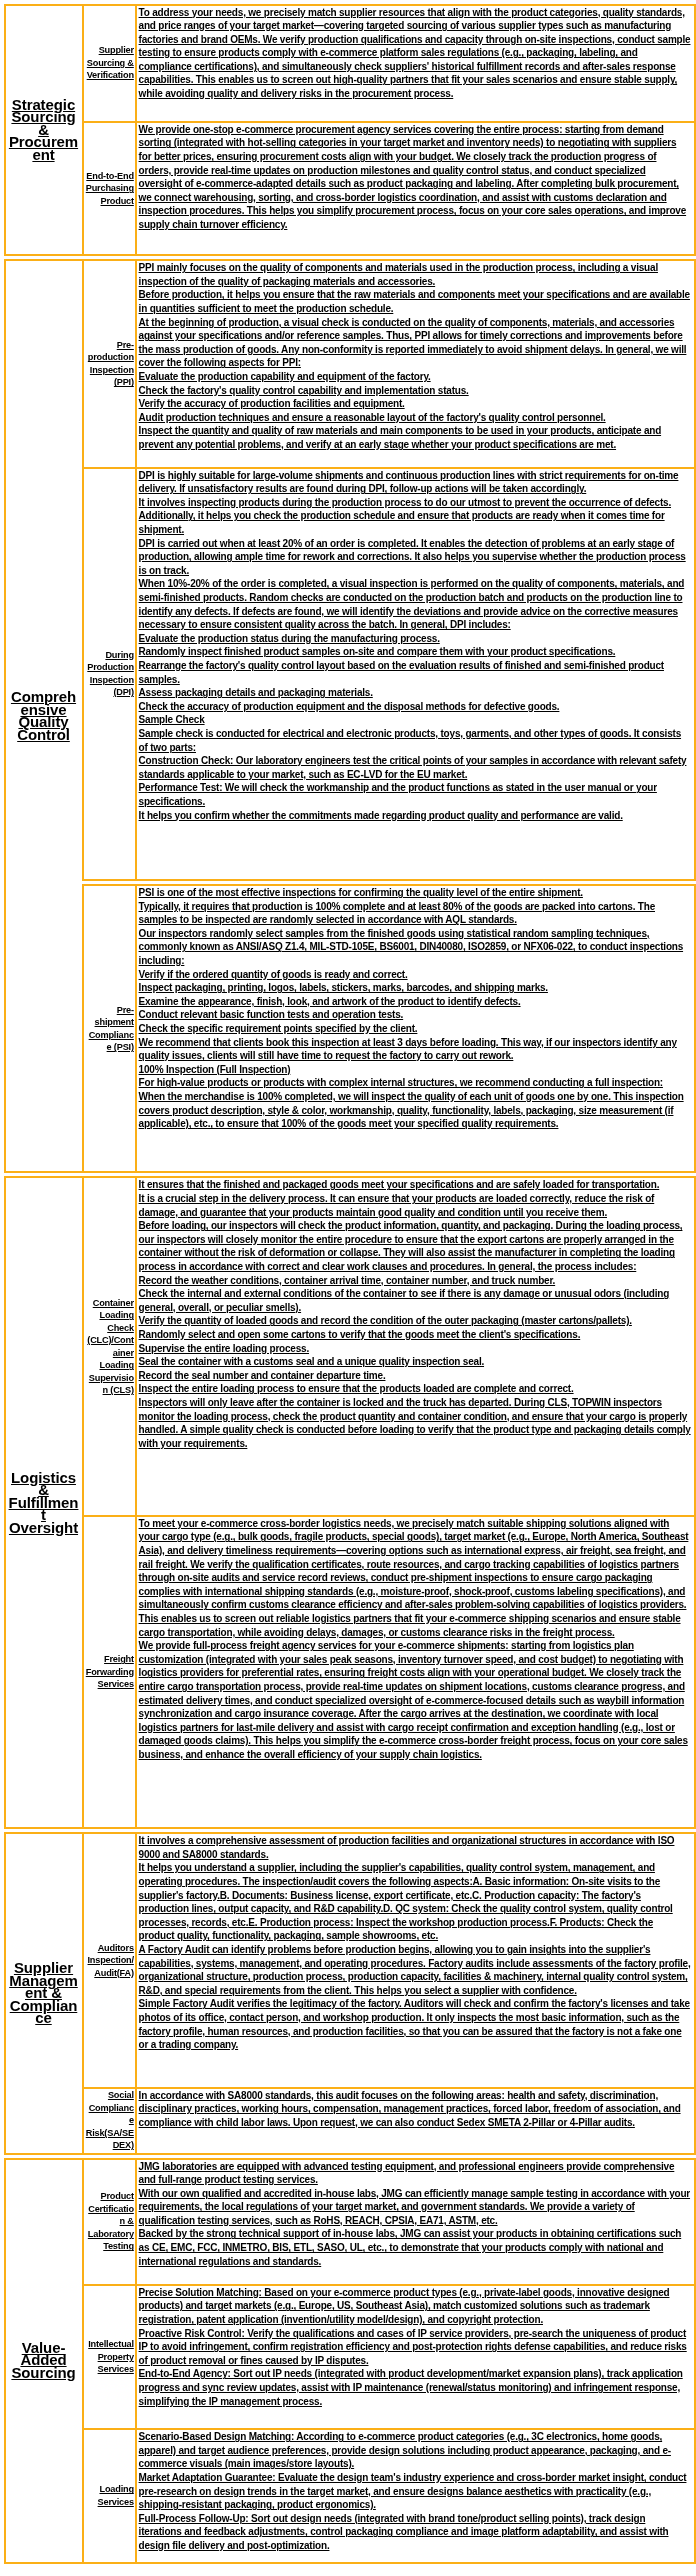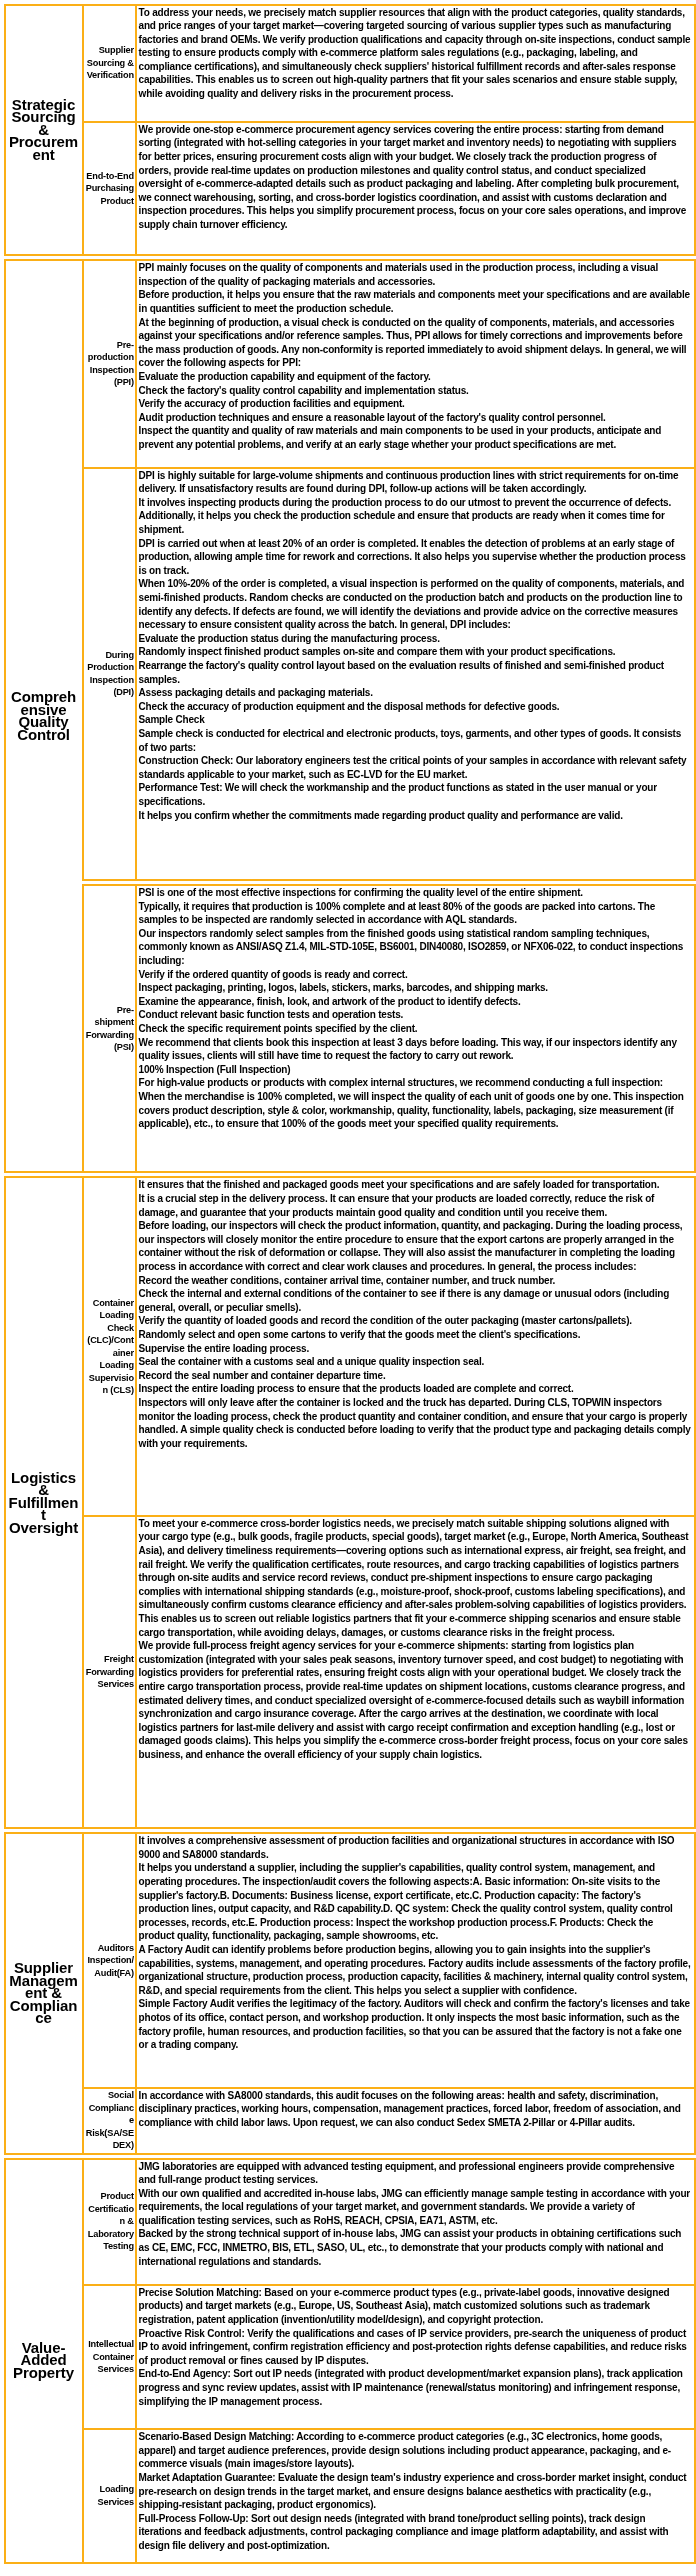--- a/index.html
+++ b/index.html
@@ -1,20 +1,20 @@
 <!DOCTYPE html>
 <html style="--accent: #FBAF17; --ink: #000000;font-size:11px"><head>
 <meta charset="utf-8">
 <style>
   :root { --accent:#FBAF17; --ink:#000000; }
   html,body { margin:0; padding:0; background:#ffffff; }
   body { width:696px; font-family:"Liberation Sans", sans-serif; color:var(--ink); }
   .wrap { padding:3.5px; }
   table.services { border-collapse:collapse; width:689px; table-layout:fixed; }
-  td { border:2.8px solid var(--accent); }
+  td { border:2.8px solid var(--accent);text-decoration:underline; }
   tr.gs td { border-top:7px double var(--accent); }
   td.cat {
     vertical-align:middle; text-align:center; font-weight:bold;
     font-size:15px; line-height:12.5px; letter-spacing:-0.1px;
     padding:0.7px 1.4px; overflow-wrap:break-word; word-wrap:break-word;
   }
   td.svc {
     vertical-align:middle; text-align:right; font-weight:bold;
     font-size:9.2px; line-height:12.5px; letter-spacing:-0.2px;
     padding:0.7px 0.7px; overflow-wrap:break-word; word-wrap:break-word;
@@ -70,21 +70,21 @@
 Rearrange the factory's quality control layout based on the evaluation results of finished and semi-finished product samples.
 Assess packaging details and packaging materials.
 Check the accuracy of production equipment and the disposal methods for defective goods.
 Sample Check
 Sample check is conducted for electrical and electronic products, toys, garments, and other types of goods. It consists of two parts:
 Construction Check: Our laboratory engineers test the critical points of your samples in accordance with relevant safety standards applicable to your market, such as EC-LVD for the EU market.
 Performance Test: We will check the workmanship and the product functions as stated in the user manual or your specifications.
 It helps you confirm whether the commitments made regarding product quality and performance are valid.</td>
     </tr>
     <tr class="gs">
-      <td class="svc">Pre-shipment Forwarding (PSI)</td>
+      <td class="svc">Pre-shipment Compliance (PSI)</td>
       <td class="desc" style="height:284px">PSI is one of the most effective inspections for confirming the quality level of the entire shipment.
 Typically, it requires that production is 100% complete and at least 80% of the goods are packed into cartons. The samples to be inspected are randomly selected in accordance with AQL standards.
 Our inspectors randomly select samples from the finished goods using statistical random sampling techniques, commonly known as ANSI/ASQ Z1.4, MIL-STD-105E, BS6001, DIN40080, ISO2859, or NFX06-022, to conduct inspections including:
 Verify if the ordered quantity of goods is ready and correct.
 Inspect packaging, printing, logos, labels, stickers, marks, barcodes, and shipping marks.
 Examine the appearance, finish, look, and artwork of the product to identify defects.
 Conduct relevant basic function tests and operation tests.
 Check the specific requirement points specified by the client.
 We recommend that clients book this inspection at least 3 days before loading. This way, if our inspectors identify any quality issues, clients will still have time to request the factory to carry out rework.
 100% Inspection (Full Inspection)
@@ -120,28 +120,28 @@
 It helps you understand a supplier, including the supplier's capabilities, quality control system, management, and operating procedures. The inspection/audit covers the following aspects:A. Basic information: On-site visits to the supplier's factory.B. Documents: Business license, export certificate, etc.C. Production capacity: The factory's production lines, output capacity, and R&amp;D capability.D. QC system: Check the quality control system, quality control processes, records, etc.E. Production process: Inspect the workshop production process.F. Products: Check the product quality, functionality, packaging, sample showrooms, etc.
 A Factory Audit can identify problems before production begins, allowing you to gain insights into the supplier's capabilities, systems, management, and operating procedures. Factory audits include assessments of the factory profile, organizational structure, production process, production capacity, facilities &amp; machinery, internal quality control system, R&amp;D, and special requirements from the client. This helps you select a supplier with confidence.
 Simple Factory Audit verifies the legitimacy of the factory. Auditors will check and confirm the factory's licenses and take photos of its office, contact person, and workshop production. It only inspects the most basic information, such as the factory profile, human resources, and production facilities, so that you can be assured that the factory is not a fake one or a trading company.</td>
     </tr>
     <tr>
       <td class="svc">Social Compliance Risk(SA/SEDEX)</td>
       <td class="desc" style="height:60px">In accordance with SA8000 standards, this audit focuses on the following areas: health and safety, discrimination, disciplinary practices, working hours, compensation, management practices, forced labor, freedom of association, and compliance with child labor laws. Upon request, we can also conduct Sedex SMETA 2-Pillar or 4-Pillar audits.</td>
     </tr>
 
     <tr class="gs">
-      <td class="cat" rowspan="3">Value-Added Property</td>
+      <td class="cat" rowspan="3">Value-Added Sourcing</td>
       <td class="svc">Product Certification &amp; Laboratory Testing</td>
       <td class="desc" style="height:123px">JMG laboratories are equipped with advanced testing equipment, and professional engineers provide comprehensive and full-range product testing services.
 With our own qualified and accredited in-house labs, JMG can efficiently manage sample testing in accordance with your requirements, the local regulations of your target market, and government standards. We provide a variety of qualification testing services, such as RoHS, REACH, CPSIA, EA71, ASTM, etc.
 Backed by the strong technical support of in-house labs, JMG can assist your products in obtaining certifications such as CE, EMC, FCC, INMETRO, BIS, ETL, SASO, UL, etc., to demonstrate that your products comply with national and international regulations and standards.</td>
     </tr>
     <tr>
-      <td class="svc">Intellectual Container Services</td>
+      <td class="svc">Intellectual Property Services</td>
       <td class="desc" style="height:141px">Precise Solution Matching: Based on your e-commerce product types (e.g., private-label goods, innovative designed products) and target markets (e.g., Europe, US, Southeast Asia), match customized solutions such as trademark registration, patent application (invention/utility model/design), and copyright protection.
 Proactive Risk Control: Verify the qualifications and cases of IP service providers, pre-search the uniqueness of product IP to avoid infringement, confirm registration efficiency and post-protection rights defense capabilities, and reduce risks of product removal or fines caused by IP disputes.
 End-to-End Agency: Sort out IP needs (integrated with product development/market expansion plans), track application progress and sync review updates, assist with IP maintenance (renewal/status monitoring) and infringement response, simplifying the IP management process.</td>
     </tr>
     <tr>
       <td class="svc">Loading Services</td>
       <td class="desc" style="height:130px">Scenario-Based Design Matching: According to e-commerce product categories (e.g., 3C electronics, home goods, apparel) and target audience preferences, provide design solutions including product appearance, packaging, and e-commerce visuals (main images/store layouts).
 Market Adaptation Guarantee: Evaluate the design team's industry experience and cross-border market insight, conduct pre-research on design trends in the target market, and ensure designs balance aesthetics with practicality (e.g., shipping-resistant packaging, product ergonomics).
 Full-Process Follow-Up: Sort out design needs (integrated with brand tone/product selling points), track design iterations and feedback adjustments, control packaging compliance and image platform adaptability, and assist with design file delivery and post-optimization.</td>
     </tr>

